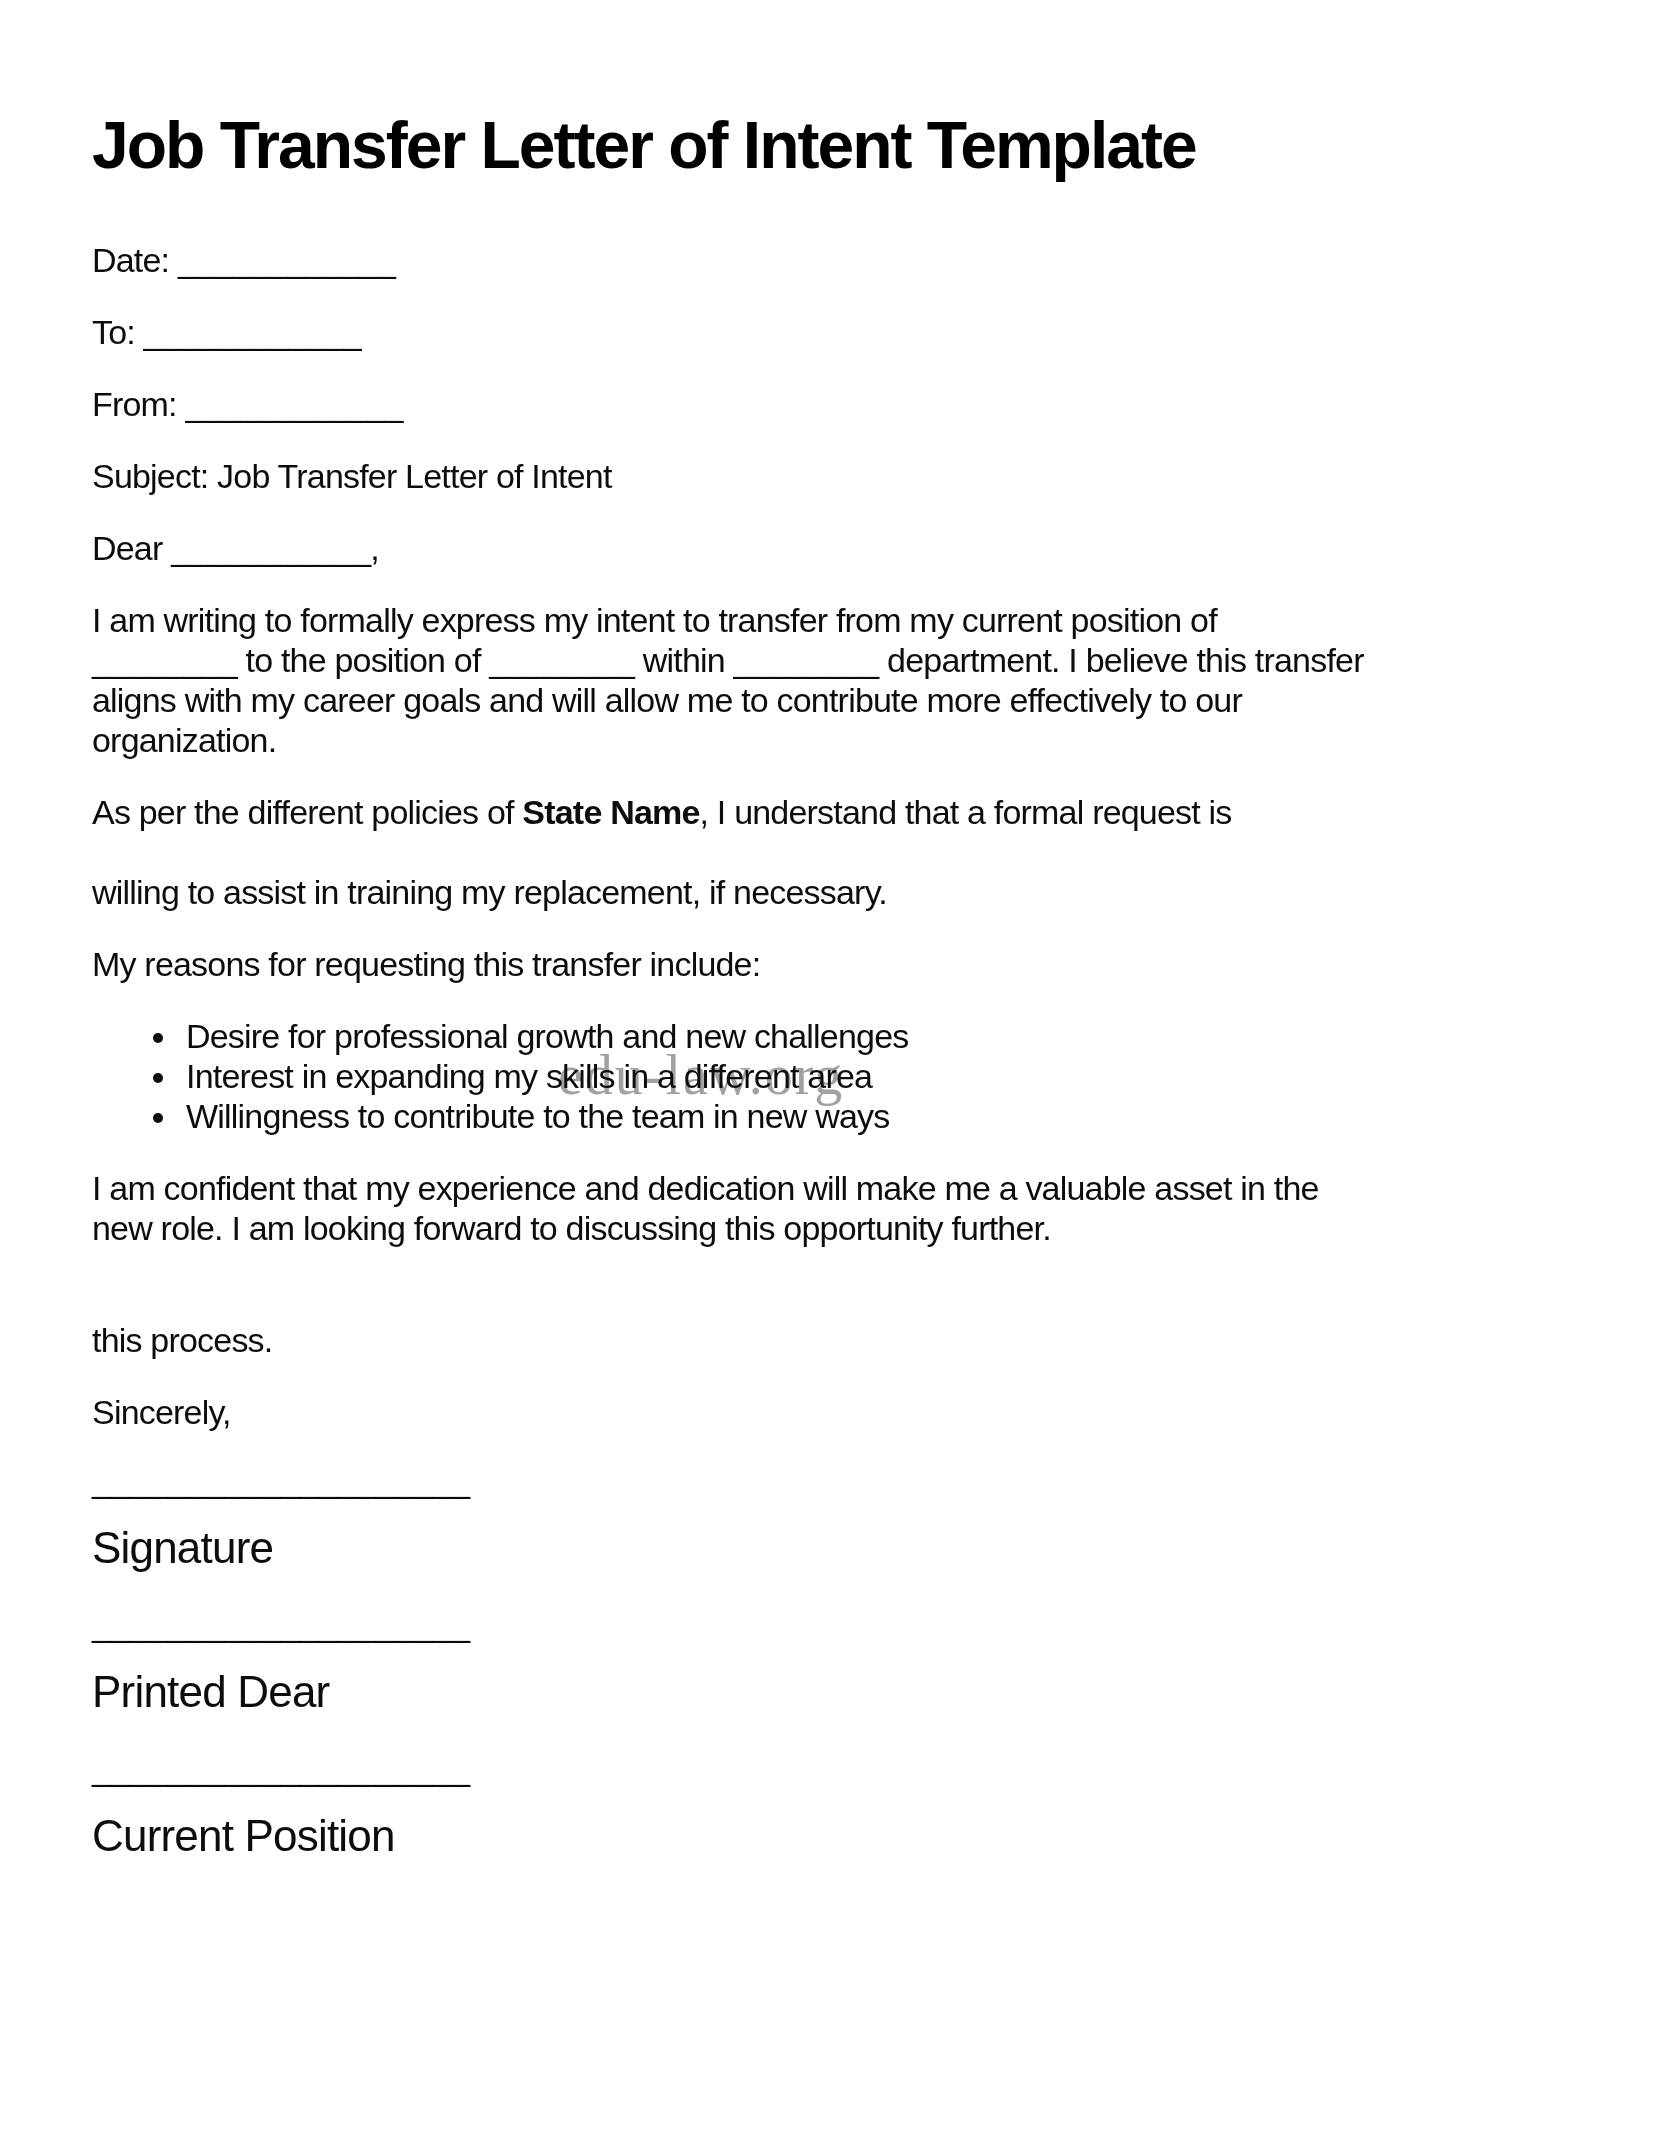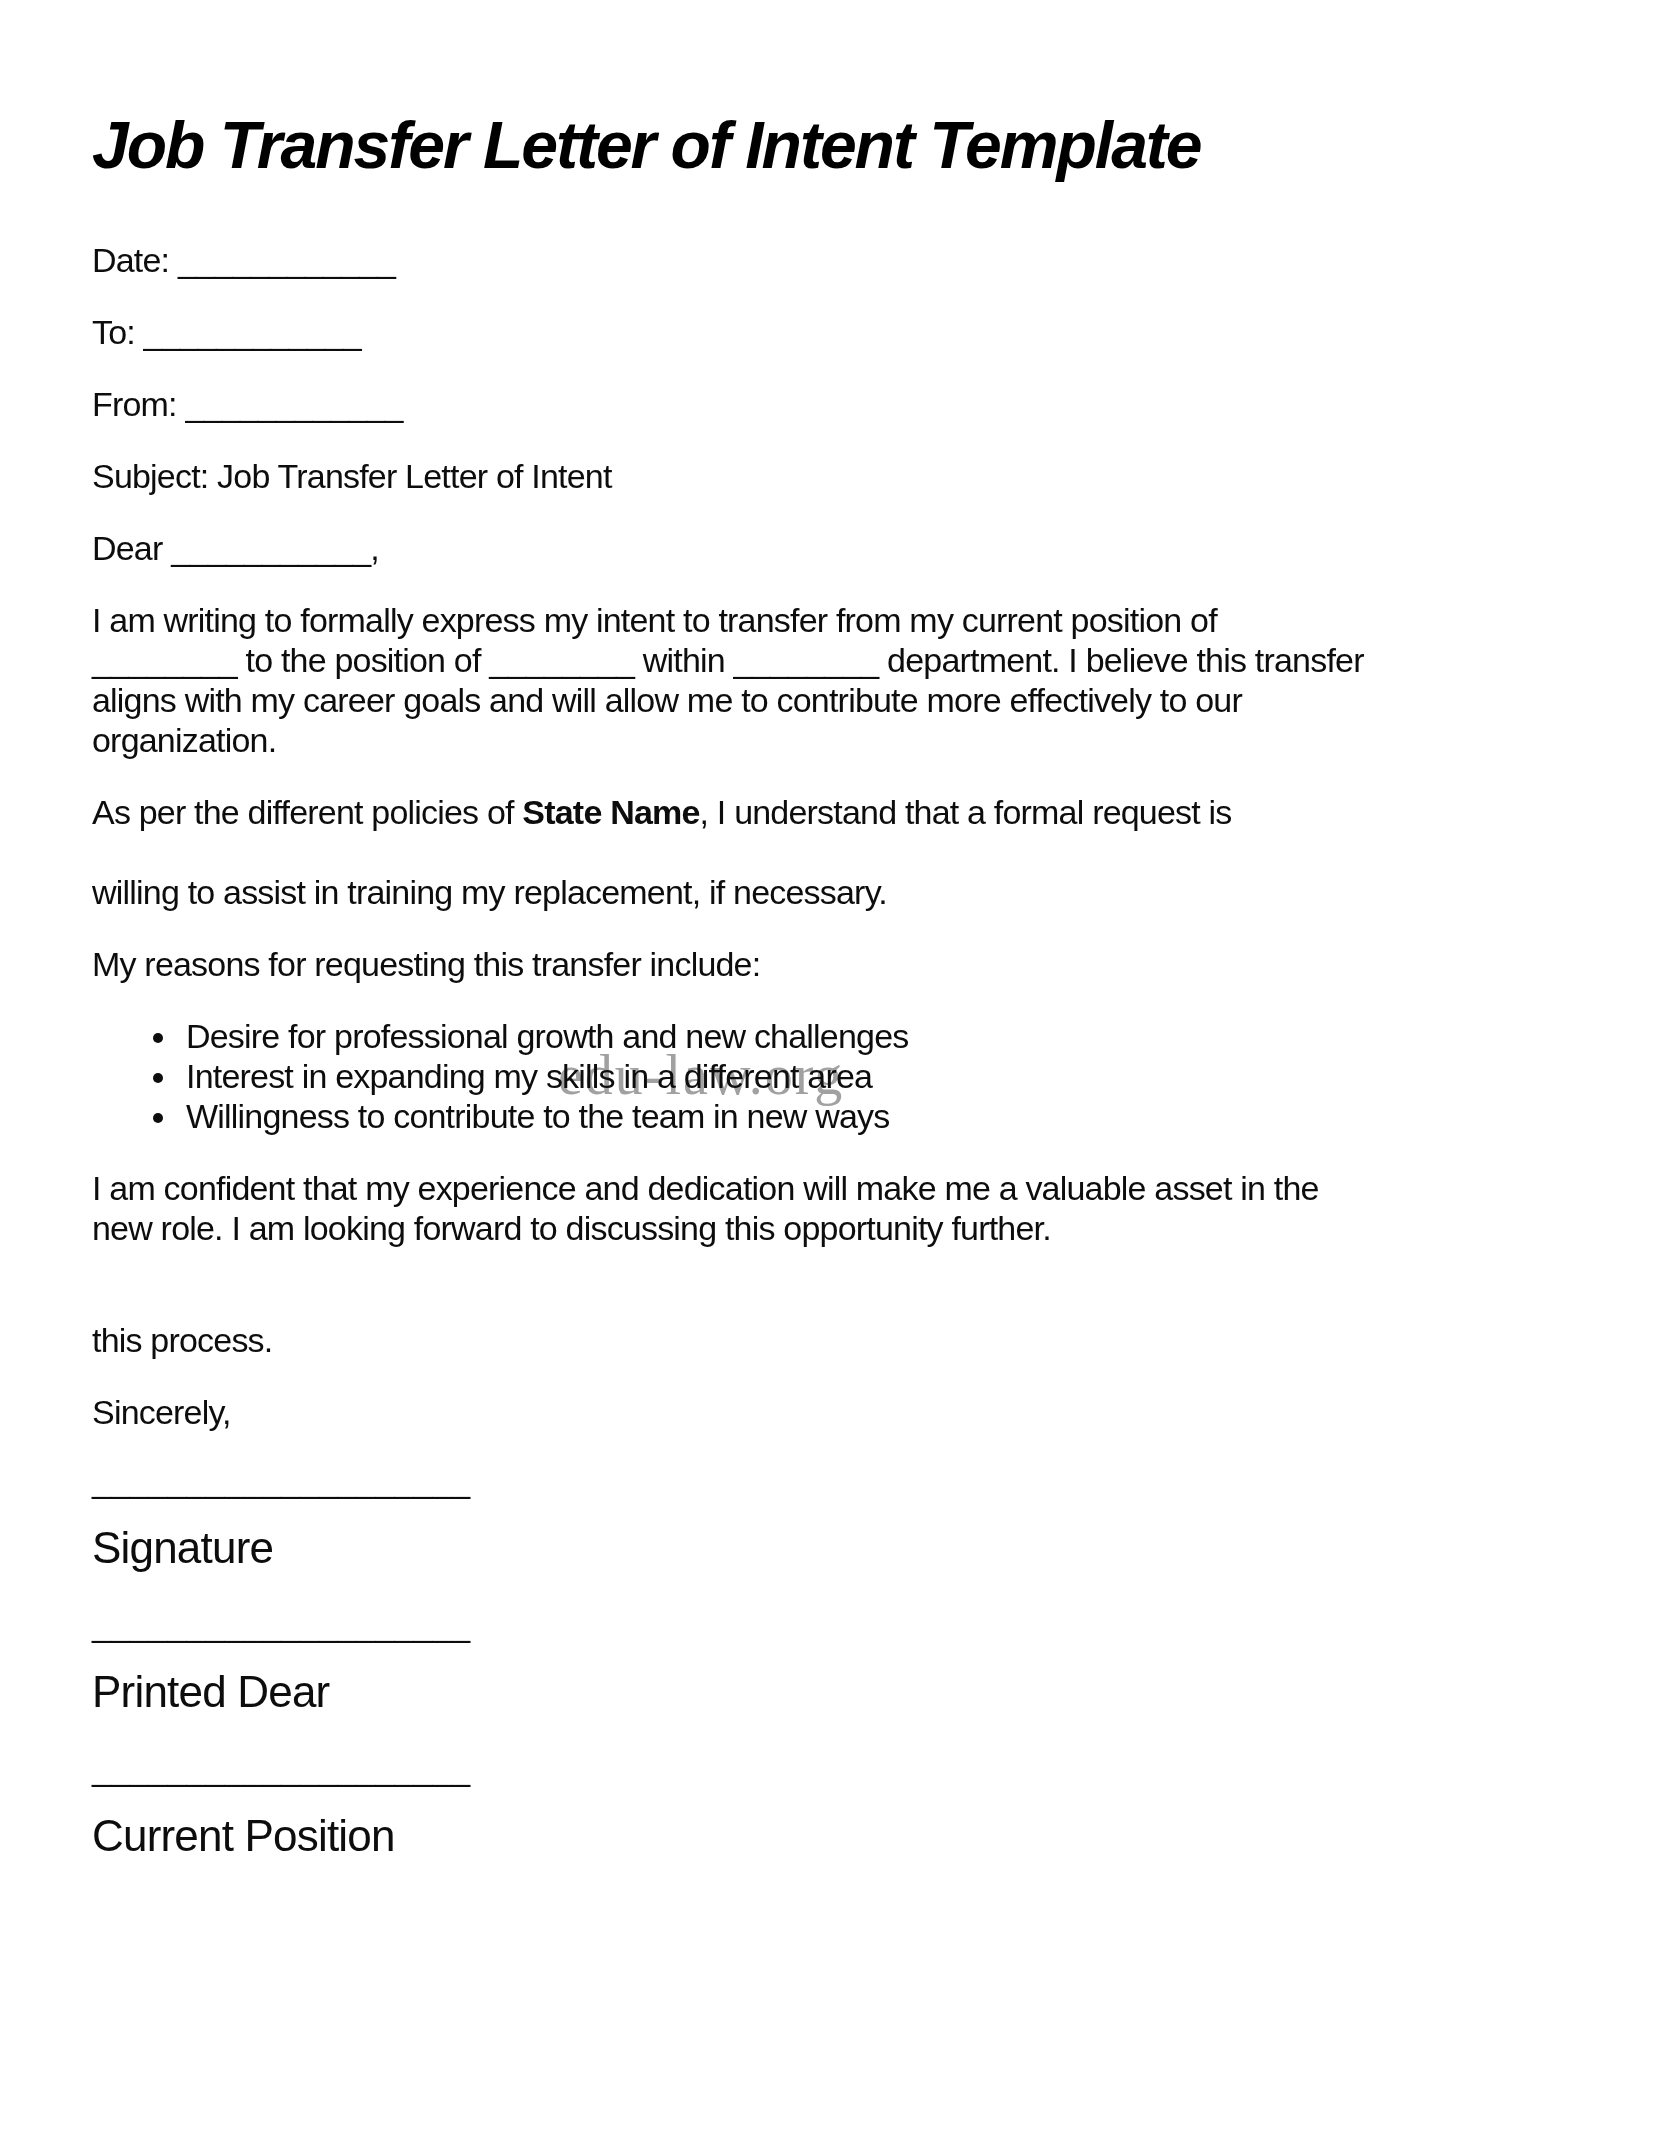--- a/index.html
+++ b/index.html
@@ -15,21 +15,20 @@
     overflow: hidden;
   }
   .doc-title {
     font-size: 66px;
     font-weight: bold;
     line-height: 66px;
     letter-spacing: -2px;
     color: #000000;
     margin: 0 0 62px 0;
     white-space: nowrap;
-    font-style: italic;
   }
   .field, .para, .reasons-intro, .closing {
     font-size: 34px;
     line-height: 40px;
     letter-spacing: -0.8px;
     margin: 0 0 32px 0;
   }
   .para span, .field span { white-space: pre-wrap; }
   ul.reasons {
     margin: 12px 0 32px 0;

